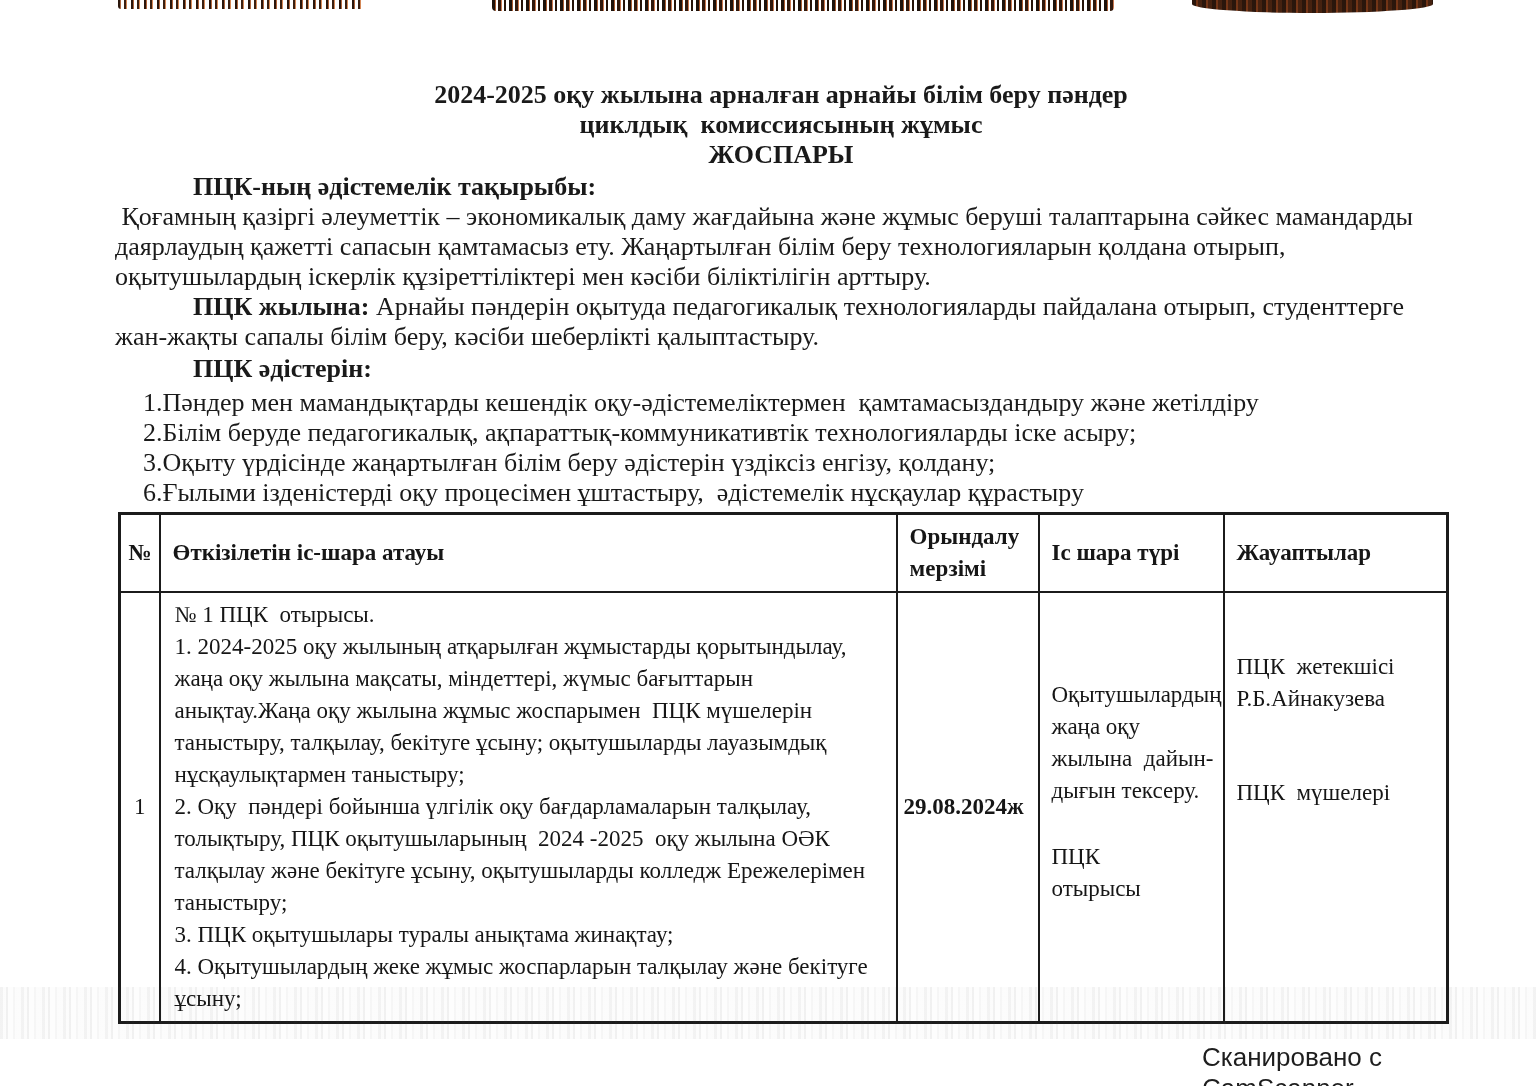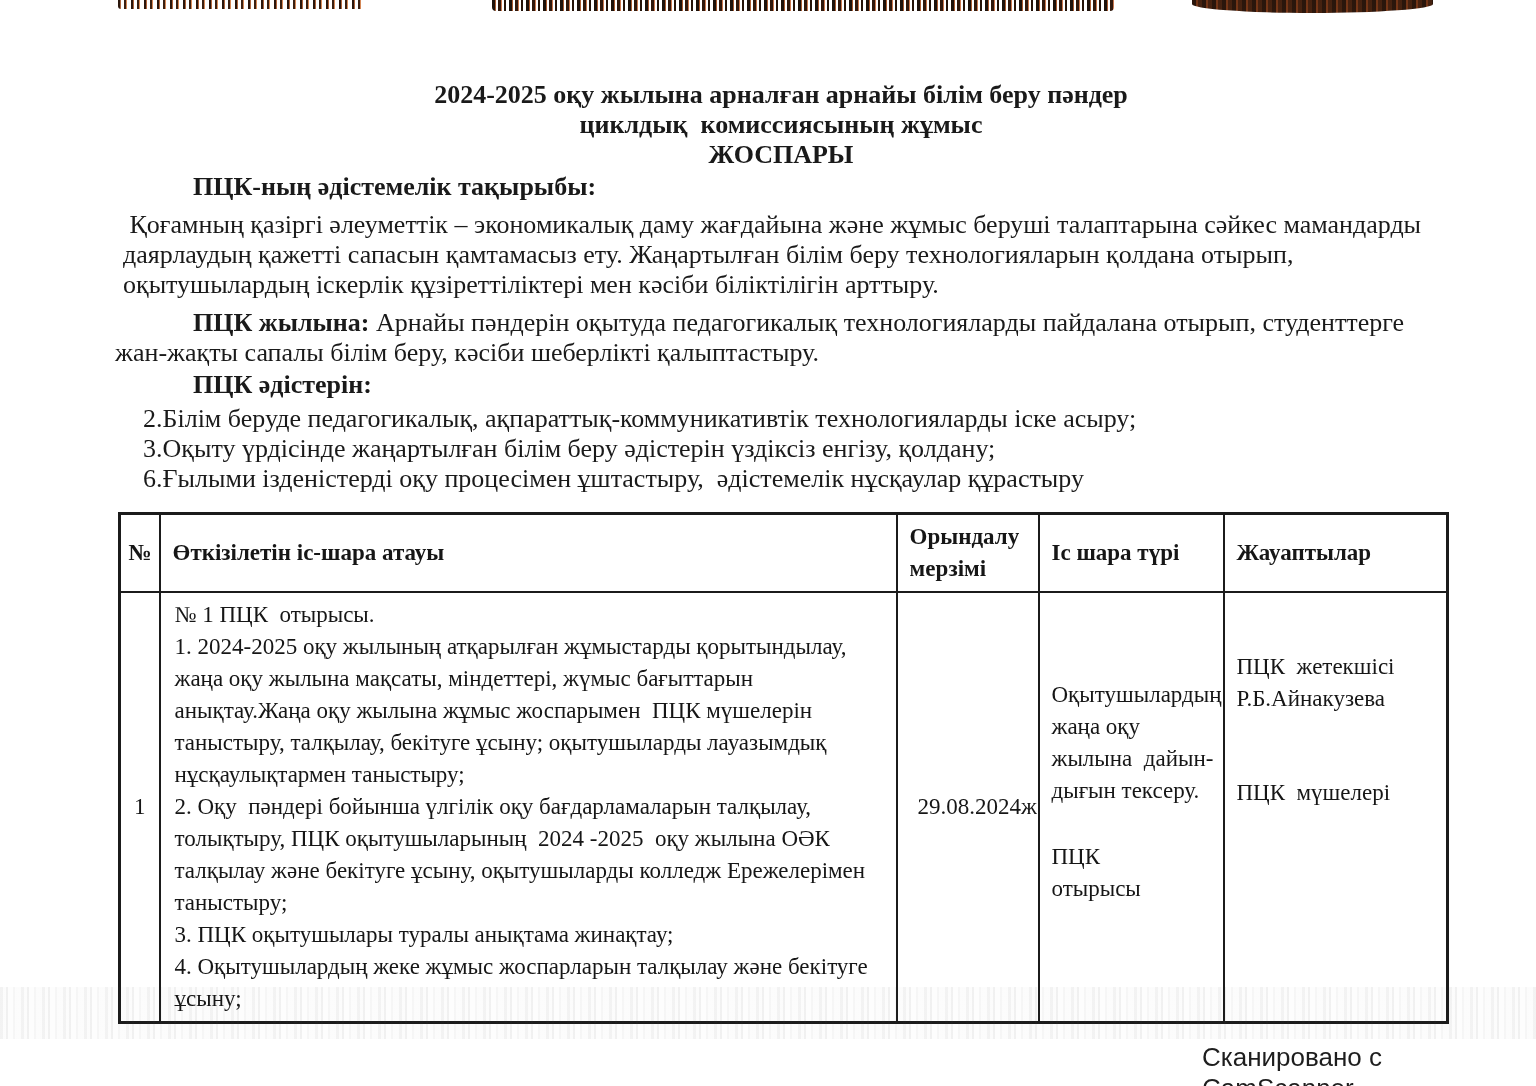--- a/index.html
+++ b/index.html
@@ -33,40 +33,40 @@
     border-radius:0 0 55% 55% / 0 0 10px 10px;
   }
   
   .doc {
     position:absolute; left:115px; top:80px; width:1332px;
     font-size:26px; line-height:30px;
   }
   .pre { white-space:pre-wrap; }
   .title-line { text-align:center; font-weight:bold; }
   .heading-indent { font-weight:bold; padding-left:78px; margin-top:2px; }
-  .para { margin:8px; }
+  .para { margin:0; }
   .para-goal { text-indent:78px; margin:0; }
   .tasks { padding-left:28px; margin-top:4px; }
   
   table.plan {
     position:absolute; left:118px; top:512px; width:1328px;
     border-collapse:collapse; table-layout:fixed;
     font-size:23px; line-height:32px; color:#161616;
   }
   table.plan th, table.plan td { border:2px solid #1b1b1b; }
   table.plan { border:3px solid #1b1b1b; }
   th { font-weight:bold; text-align:left; vertical-align:middle; padding:6px 8px 6px 12px; }
   th.c-num { text-align:center; padding:6px 2px; }
   tr.hdr { height:76px; }
   tr.body-row { height:385px; }
   td { vertical-align:top; }
   td.c-num { text-align:center; vertical-align:middle; font-size:23px; }
   td.c-act { padding:6px 18px 6px 14px; }
   td.c-act .act-title { font-weight:normal; }
-  td.c-date { vertical-align:middle; font-weight:normal; padding:0 2px 0 20px; white-space:nowrap; font-size:23px; }
+  td.c-date { vertical-align:middle; font-weight:bold; padding:0 2px 0 6px; white-space:nowrap; font-size:23px; }
   td.c-type { padding:86px 8px 0 12px; }
   td.c-resp { padding:58px 4px 0 12px; }
   .gap-s { height:34px; }
   .gap-m { height:62px; }
   
   .bottom-band {
     position:absolute; left:0; top:987px; width:1536px; height:52px;
     background:repeating-linear-gradient(90deg,
       rgba(70,70,70,.12) 0 3px, rgba(70,70,70,.03) 3px 6px,
       rgba(70,70,70,.14) 6px 8px, rgba(70,70,70,.02) 8px 13px,
@@ -92,20 +92,21 @@
   <div class="title-line pre">циклдық  комиссиясының жұмыс</div>
   <div class="title-line pre">ЖОСПАРЫ</div>
 
   <div class="heading-indent pre">ПЦК-ның әдістемелік тақырыбы:</div>
   <p class="para pre"> Қоғамның қазіргі әлеуметтік – экономикалық даму жағдайына және жұмыс беруші талаптарына сәйкес мамандарды даярлаудың қажетті сапасын қамтамасыз ету. Жаңартылған білім беру технологияларын қолдана отырып, оқытушылардың іскерлік құзіреттіліктері мен кәсіби біліктілігін арттыру.</p>
 
   <p class="para-goal"><b class="pre">ПЦК жылына:</b><span class="pre"> Арнайы пәндерін оқытуда педагогикалық технологияларды пайдалана отырып, студенттерге жан-жақты сапалы білім беру, кәсіби шеберлікті қалыптастыру.</span></p>
 
   <div class="heading-indent pre">ПЦК әдістерін:</div>
   <div class="tasks">
+    <div class="pre">1.Пәндер мен мамандықтарды кешендік оқу-әдістемеліктермен  қамтамасыздандыру және жетілдіру</div>
     <div class="pre">2.Білім беруде педагогикалық, ақпараттық-коммуникативтік технологияларды іске асыру;</div>
     <div class="pre">3.Оқыту үрдісінде жаңартылған білім беру әдістерін үздіксіз енгізу, қолдану;</div>
     <div class="pre">6.Ғылыми ізденістерді оқу процесімен ұштастыру,  әдістемелік нұсқаулар құрастыру</div>
   </div>
 </div>
 
 <table class="plan">
   <colgroup>
     <col style="width:40px">
     <col style="width:737px">

